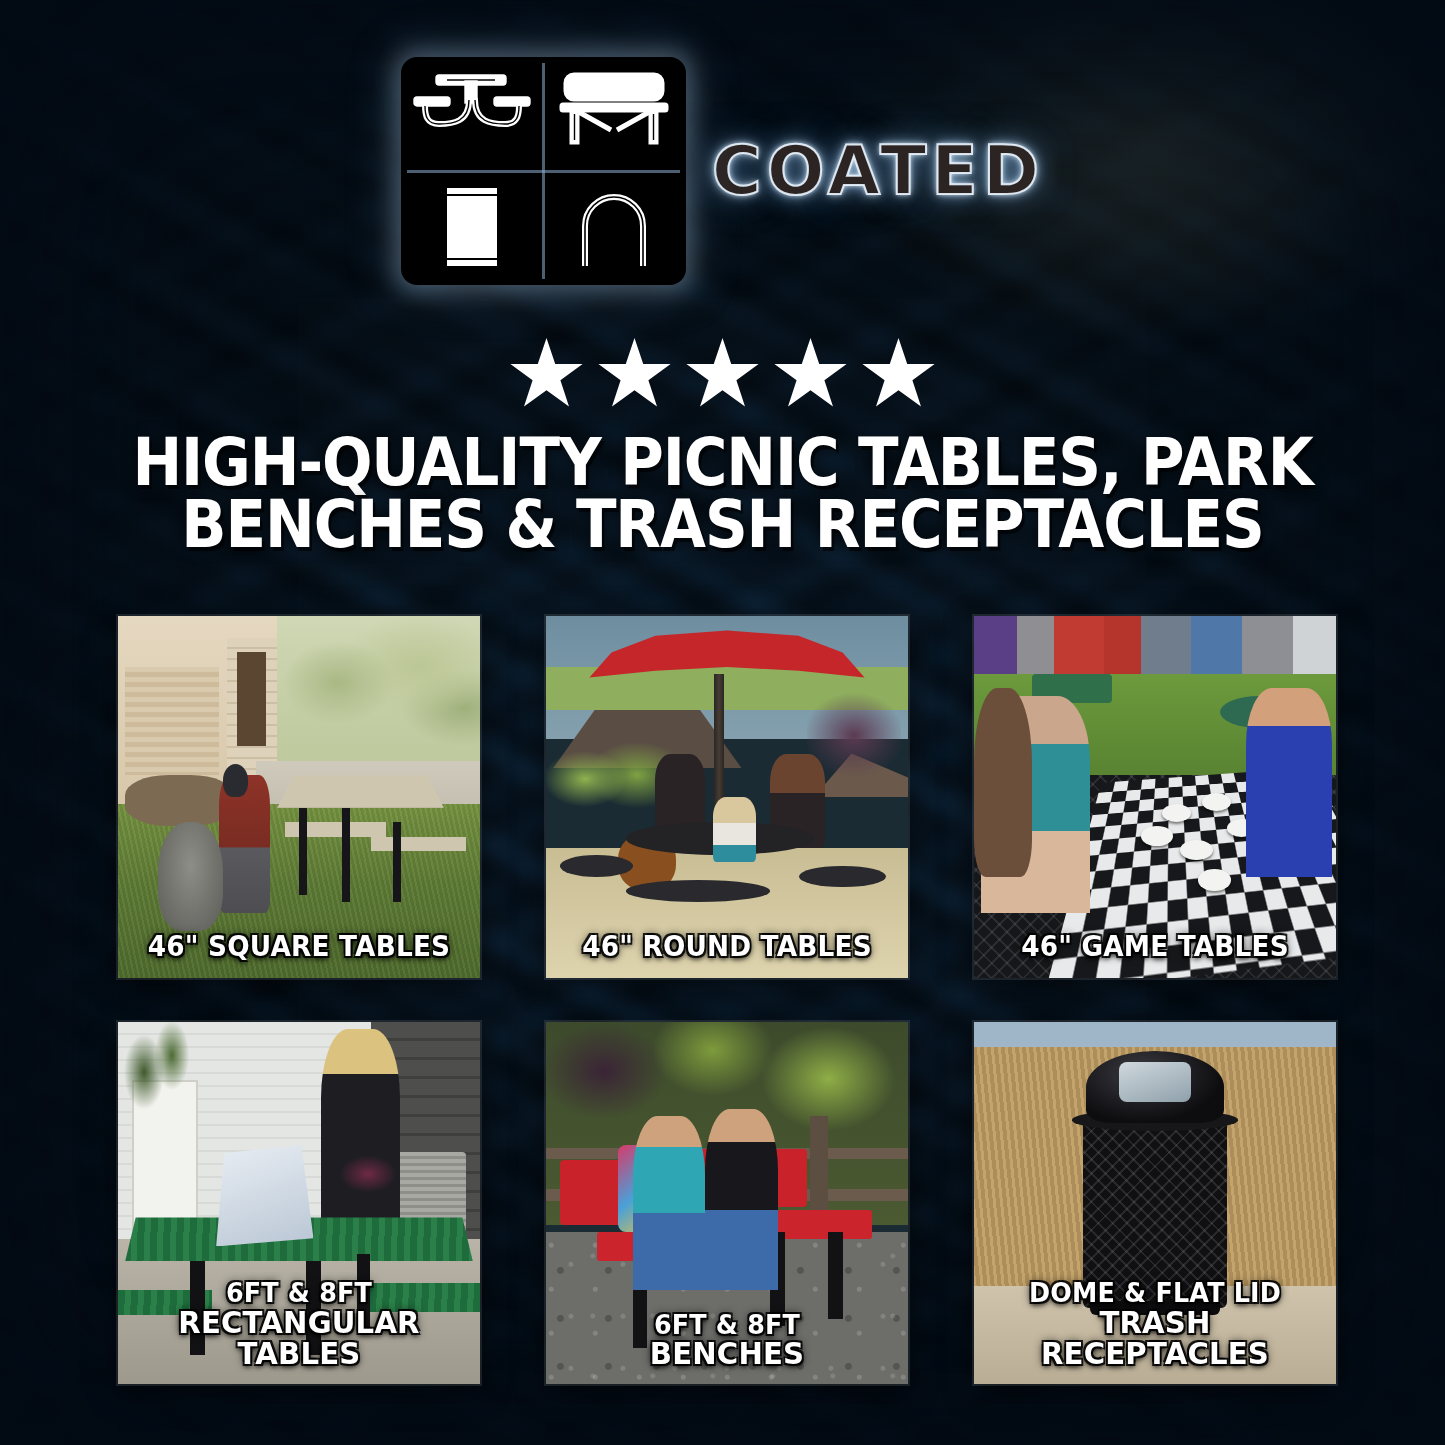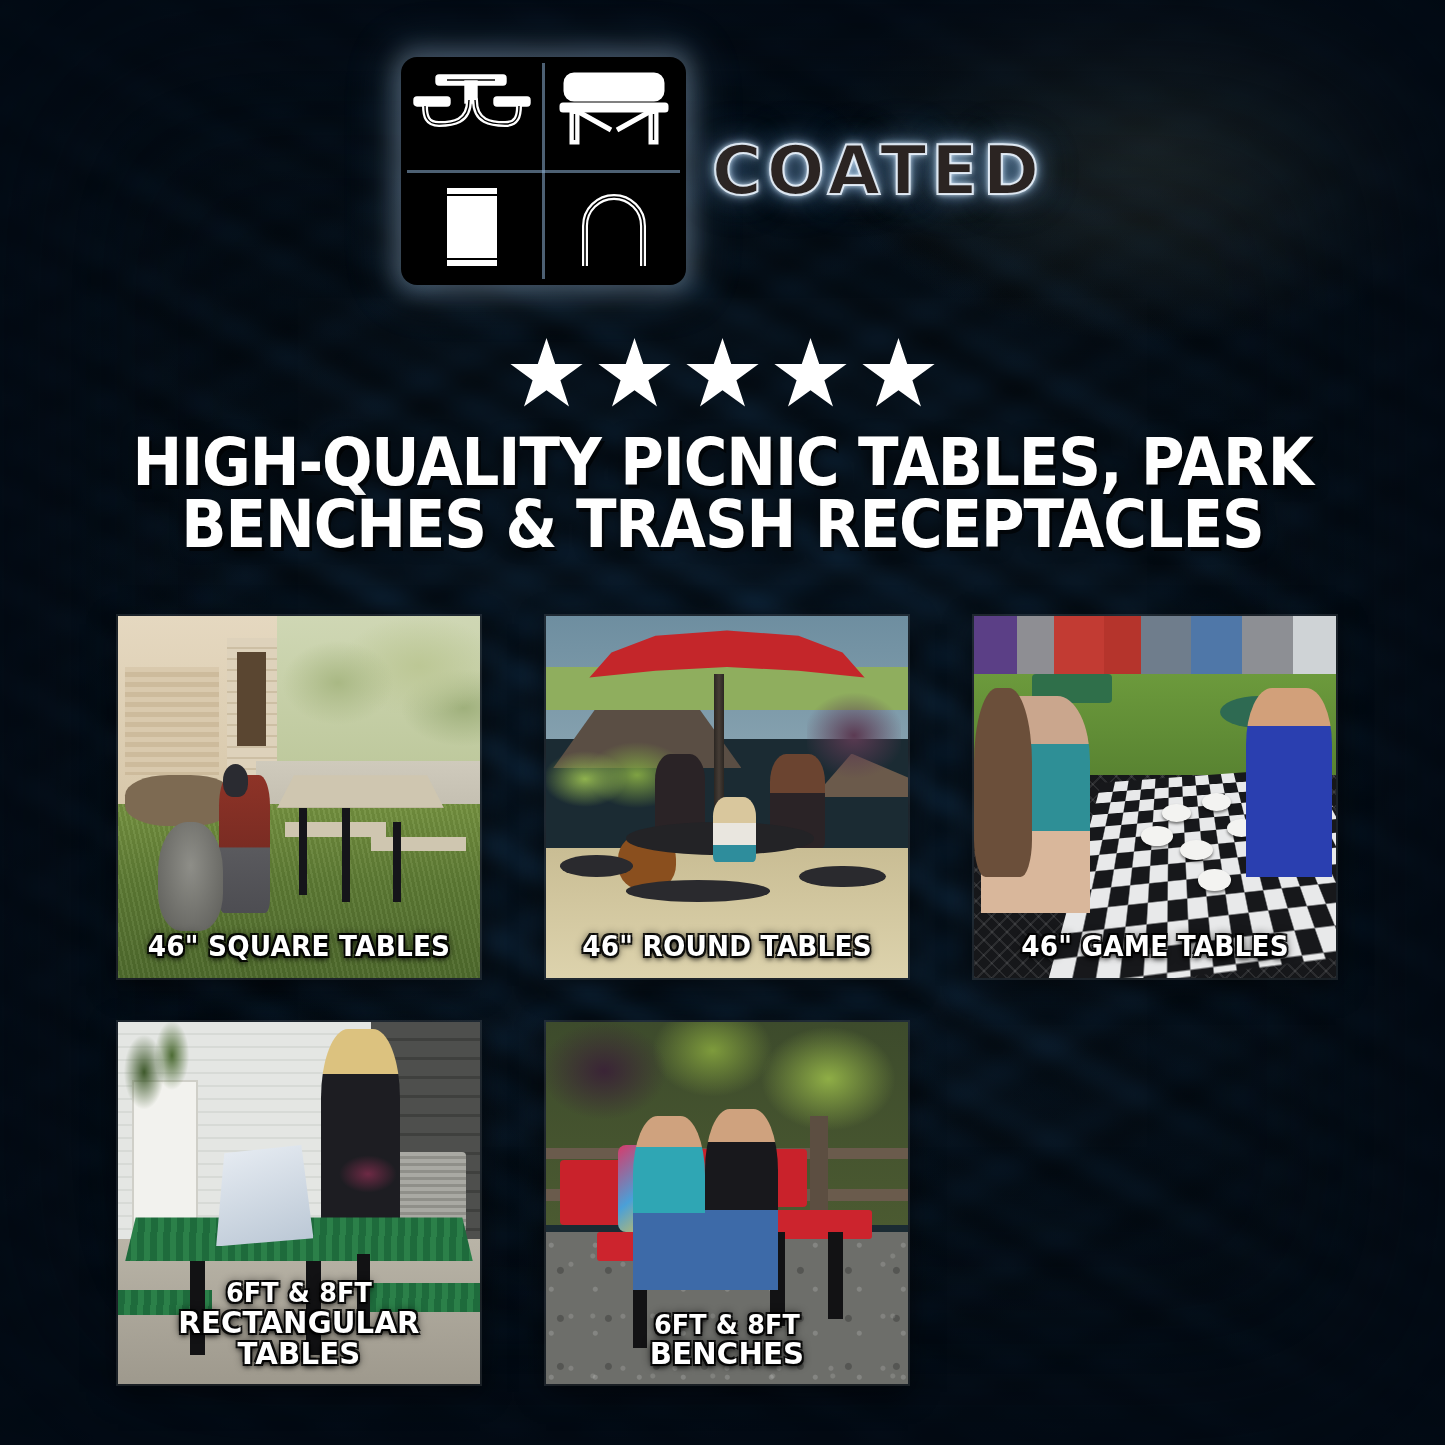--- a/index.html
+++ b/index.html
@@ -453,15 +453,31 @@
         <div class="s5-pack"></div>
         <div class="s5-kidA"></div>
         <div class="s5-kidB"></div>
       </div>
       <div class="cap two">
         <div>6FT &amp; 8FT</div>
         <div class="l2">BENCHES</div>
       </div>
     </div>
 
+    <div class="tile">
+      <div class="photo">
+        <div class="s6-grass"></div>
+        <div class="s6-sky"></div>
+        <div class="s6-path"></div>
+        <div class="s6-body"></div>
+        <div class="s6-rim"></div>
+        <div class="s6-dome"></div>
+        <div class="s6-open"></div>
+        <div class="s6-base"></div>
+      </div>
+      <div class="cap two">
+        <div>DOME &amp; FLAT LID</div>
+        <div class="l2">TRASH RECEPTACLES</div>
+      </div>
+    </div>
 
   </div>
 </div>
 
 </body></html>

